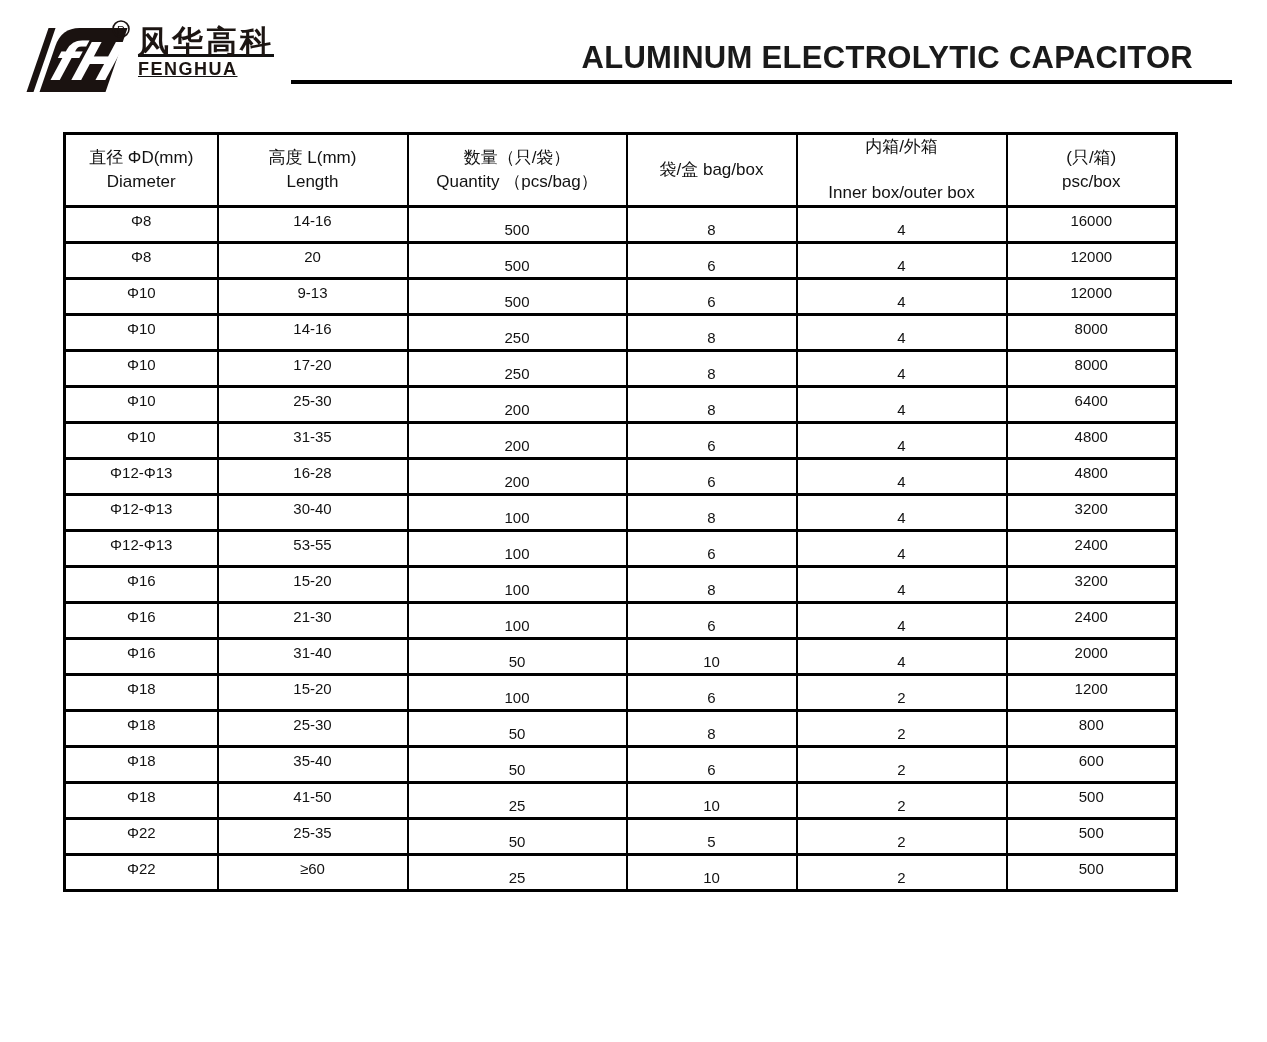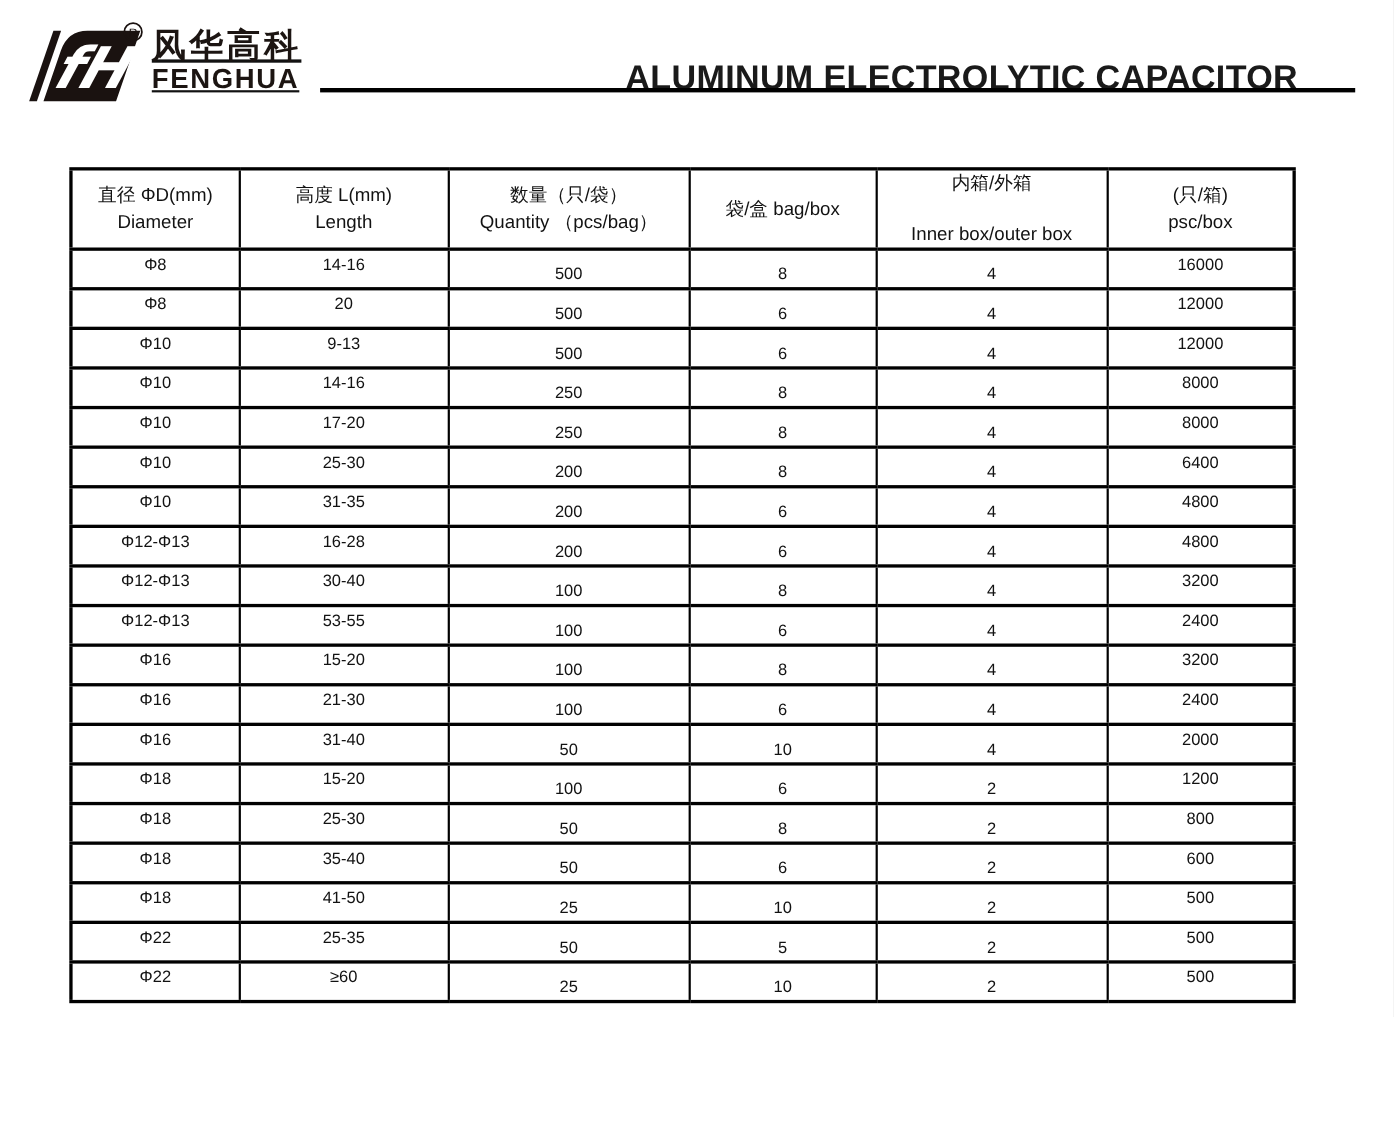--- a/index.html
+++ b/index.html
@@ -6,29 +6,29 @@
   .page{
     position:relative;width:1267px;height:1042px;background:#ffffff;
     font-family:"Liberation Sans","DejaVu Sans",sans-serif;color:#121212;
     overflow:hidden;margin:0 auto;
   }
   
   .brand{position:absolute;left:26px;top:16px;display:flex;align-items:flex-start;}
   .logo{width:104px;height:82px;}
   .brand-text{margin-left:8px;margin-top:10px;text-decoration:underline;}
   .brand-cn{font-size:31px;font-weight:bold;letter-spacing:3px;line-height:1.0;color:#1c1512;}
-  .brand-en{font-size:25px;font-weight:600;letter-spacing:1.5px;line-height:1.0;margin-top:3px;color:#1c1512;}
+  .brand-en{font-size:18px;font-weight:600;letter-spacing:1.5px;line-height:1.0;margin-top:3px;color:#1c1512;}
   .title{
-    position:absolute;top:36px;right:70px;margin:17px;
+    position:absolute;top:36px;right:70px;margin:4px;
     font-size:31px;font-weight:bold;letter-spacing:0.3px;color:#1a1a1a;white-space:nowrap;
   }
   .rule{position:absolute;left:291px;top:80px;width:941px;height:4px;background:#000;}
   
   table.spec{
-    position:absolute;left:63px;top:152px;width:1112px;
+    position:absolute;left:63px;top:132px;width:1112px;
     border-collapse:collapse;table-layout:fixed;
     border:3px solid #000;
   }
   .spec th,.spec td{
     border:2px solid #000;border-top-width:3px;border-bottom-width:3px;
     padding:0;text-align:center;vertical-align:middle;overflow:hidden;
   }
   .spec thead tr{height:73px;}
   .spec tbody tr{height:36px;}
   .spec th{font-weight:normal;font-size:17px;}

